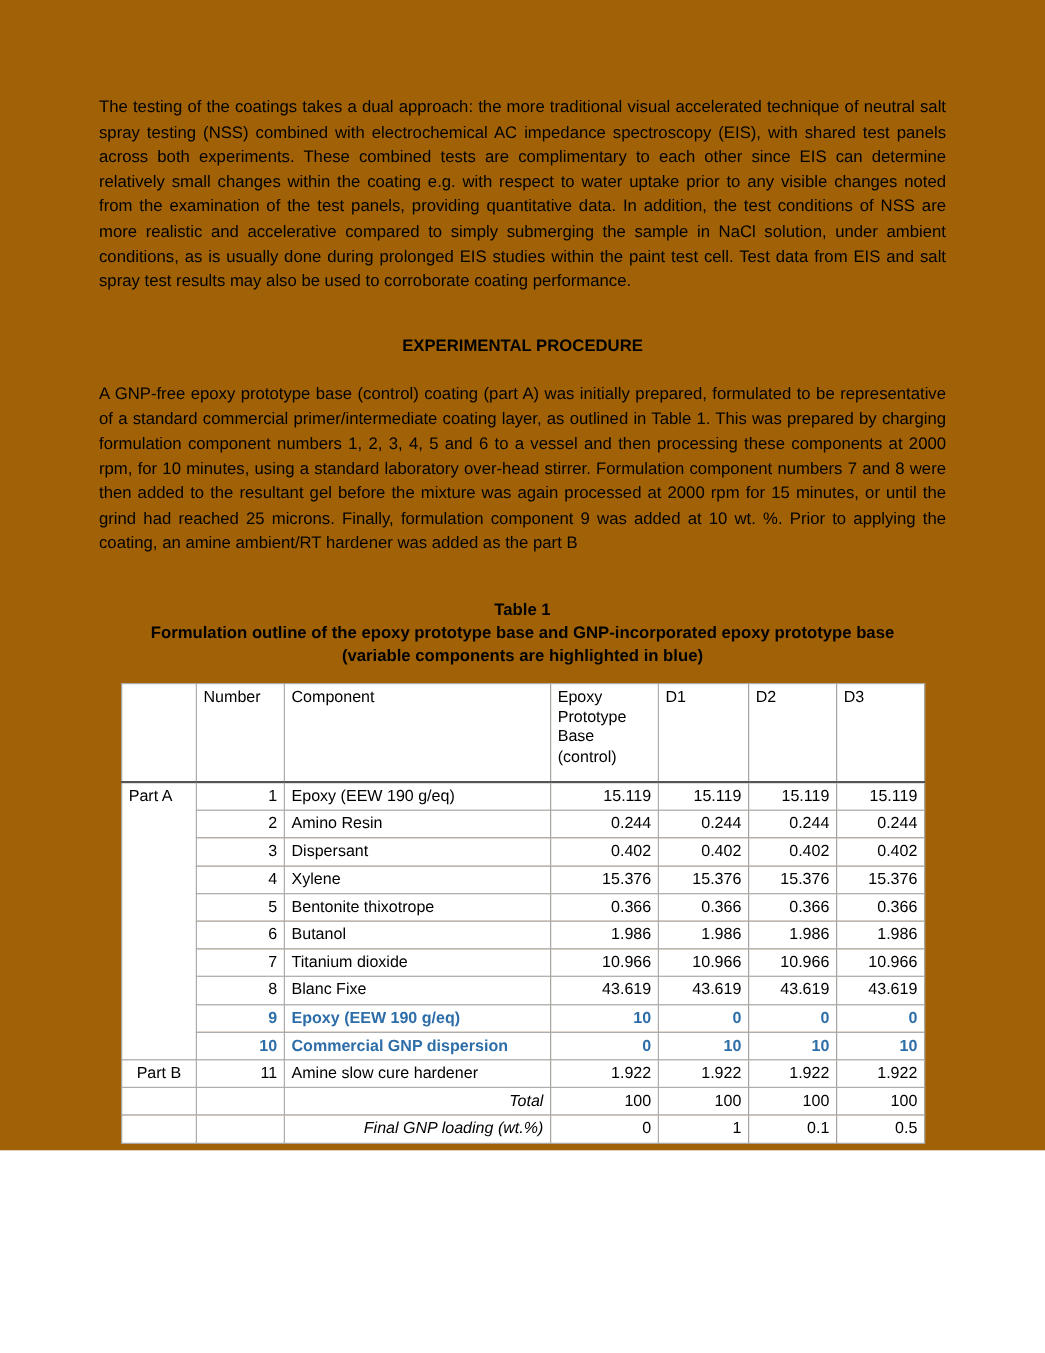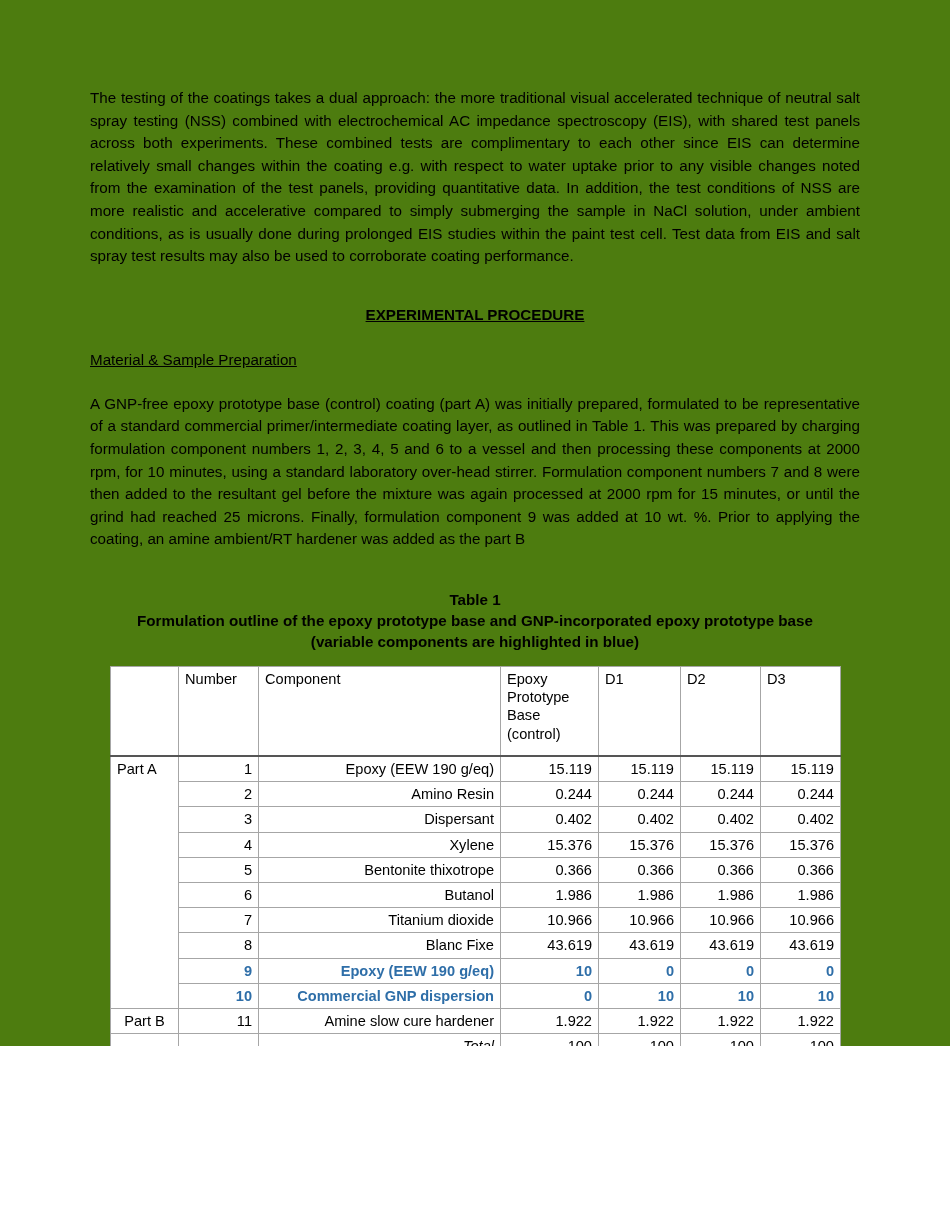--- a/index.html
+++ b/index.html
@@ -8,21 +8,21 @@
     background: #ffffff;
   }
   body {
     font-family: "Liberation Sans", sans-serif;
     color: #000000;
   }
   .page {
     position: relative;
     width: 950px;
     height: 1046px;
-    background: #4d7c0f;
+    background: #a16207;
     overflow: hidden;
   }
   .content {
     position: absolute;
     left: 90px;
     top: 0;
     width: 770px;
   }
 
   
@@ -36,21 +36,20 @@
   }
   #intro-paragraph { margin-top: 87px; }
 
   
   .section-heading {
     font-size: 15.2px;
     font-weight: bold;
     text-align: center;
     margin: 0;
     padding-top: 38px;
-    text-decoration: underline;
   }
 
   
   .subsection-heading {
     font-size: 15.2px;
     font-weight: normal;
     text-decoration: underline;
     margin: 0;
     padding-top: 28px;
   }
@@ -98,21 +97,21 @@
   col.c-d3     { width: 80px; }
 
   thead td { vertical-align: top; }
   thead tr.header-row td {
     height: 82px;
     border-bottom: 2.5px solid #555555;
   }
   tbody tr td.num,
   tbody tr td.val { text-align: right; }
   td.part { text-align: center; }
-  td.comp { text-align: right; }
+  td.comp { text-align: left; }
 
   
   td.part-span {
     vertical-align: top;
     text-align: left;
   }
 
   tr.blue td {
     color: #2E6EA8;
     font-weight: bold;
@@ -155,21 +154,20 @@
 </head>
 <body>
 
 <div class="page">
   <div class="content">
 
     <p class="para" id="intro-paragraph">The testing of the coatings takes a dual approach: the more traditional visual accelerated technique of neutral salt spray testing (NSS) combined with electrochemical AC impedance spectroscopy (EIS), with shared test panels across both experiments. These combined tests are complimentary to each other since EIS can determine relatively small changes within the coating e.g. with respect to water uptake prior to any visible changes noted from the examination of the test panels, providing quantitative data. In addition, the test conditions of NSS are more realistic and accelerative compared to simply submerging the sample in NaCl solution, under ambient conditions, as is usually done during prolonged EIS studies within the paint test cell.  Test data from EIS and salt spray test results may also be used to corroborate coating performance.</p>
 
     <h2 class="section-heading">EXPERIMENTAL PROCEDURE</h2>
 
-    <h3 class="subsection-heading">Material &amp; Sample Preparation</h3>
 
     <p class="para" id="procedure-paragraph">A GNP-free epoxy prototype base (control) coating (part A) was initially prepared, formulated to be representative of a standard commercial primer/intermediate coating layer, as outlined in Table 1. This was prepared by charging formulation component numbers 1, 2, 3, 4, 5 and 6 to a vessel and then processing these components at 2000 rpm, for 10 minutes, using a standard laboratory over-head stirrer. Formulation component numbers 7 and 8 were then added to the resultant gel before the mixture was again processed at 2000 rpm for 15 minutes, or until the grind had reached 25 microns. Finally, formulation component 9 was added at 10 wt. %. Prior to applying the coating, an amine ambient/RT hardener was added as the part B</p>
 
     <div class="table-caption">
       <span class="cap-line">Table 1</span>
       <span class="cap-line">Formulation outline of the epoxy prototype base and GNP-incorporated epoxy prototype base</span>
       <span class="cap-line">(variable components are highlighted in blue)</span>
     </div>
 
     <div class="table-wrap">

